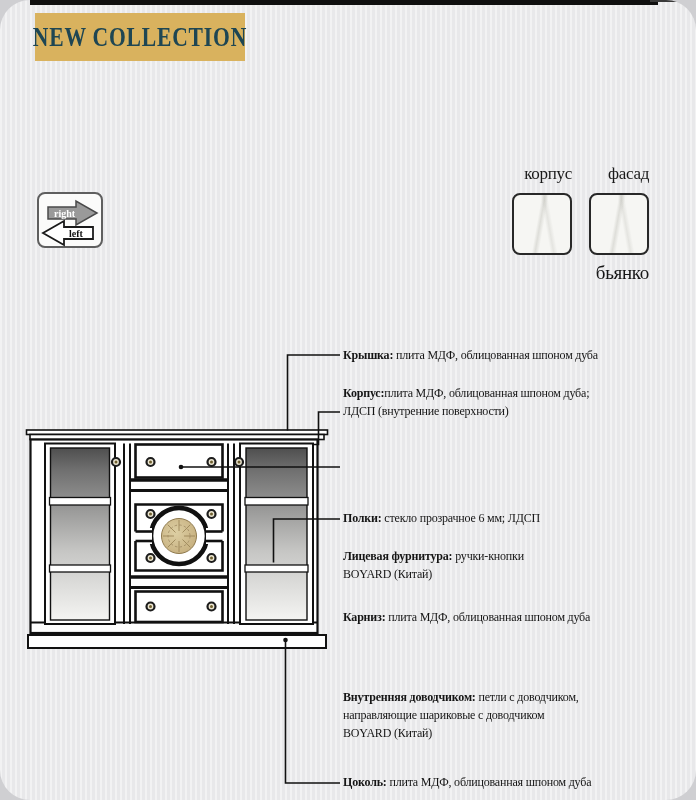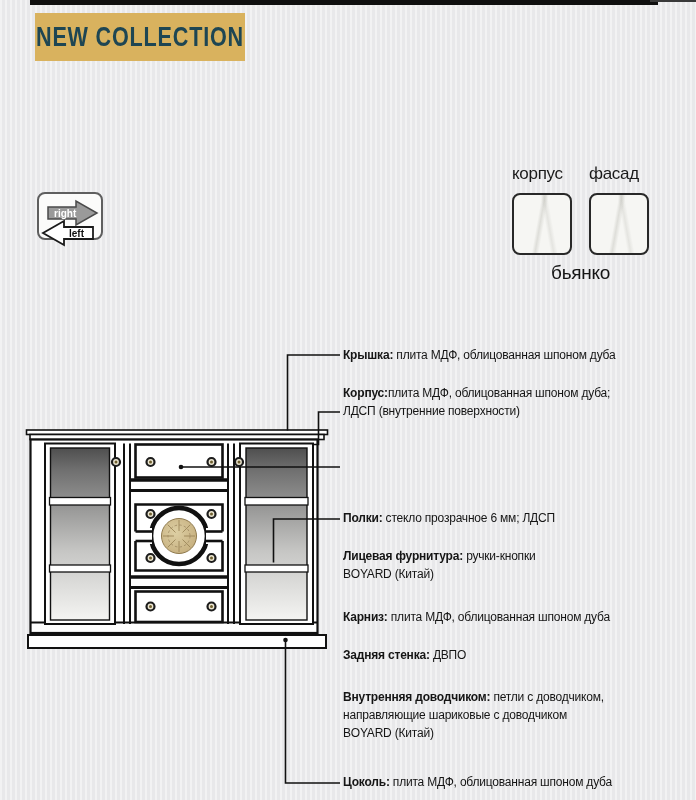--- a/index.html
+++ b/index.html
@@ -1,51 +1,52 @@
 <!DOCTYPE html>
 <html><head>
 <meta charset="utf-8">
 <style>
   html,body{margin:0;padding:0;background:#cfcfd2;}
   .page{
     position:relative;width:696px;height:800px;overflow:hidden;
-    font-family:Liberation Sans, sans-serif;
+    font-family:Liberation Serif, serif;
     background:
       repeating-linear-gradient(90deg, rgba(255,255,255,.45) 0 2px, rgba(0,0,0,0) 2px 5px),
       #e8e8ea;
+    border-radius: 30px;
   }
   .topbar{position:absolute;left:30px;top:0;width:628px;height:5px;background:#0f0f0f;}
   .topbar-thin{position:absolute;left:650px;top:0;width:46px;height:2px;background:#3a3a3a;}
 
   .badge{position:absolute;left:35px;top:13px;width:210px;height:48px;background:#d9b25e;
          display:flex;align-items:center;justify-content:center;}
   .badge span{font-weight:bold;font-size:27px;color:#1e4653;letter-spacing:1px;
               transform:scaleX(.8);white-space:nowrap;}
 
   .title{position:absolute;top:12px;right:2px;text-align:right;}
   .title span{display:inline-block;font-size:118px;line-height:.8;font-weight:bold;color:#9b9b9b;
               letter-spacing:2px;transform:scaleX(.79);transform-origin:right top;white-space:nowrap;}
 
-  .nav{position:absolute;left:37px;top:192px;width:66px;height:48px;background:#fbfbfa;
+  .nav{position:absolute;left:37px;top:192px;width:66px;height:56px;background:#fbfbfa;
        border:2px solid #5f5f5f;border-radius:8px;box-sizing:border-box;}
   .nav svg{display:block;}
 
   .swatch{position:absolute;top:193px;width:60px;height:62px;border:2.5px solid #282828;
           border-radius:8px;box-sizing:border-box;
           background:
             linear-gradient(100deg, rgba(180,180,175,0) 42%, rgba(160,160,150,.28) 47%, rgba(180,180,175,0) 53%),
             linear-gradient(80deg, rgba(160,160,150,0) 55%, rgba(150,150,140,.18) 60%, rgba(160,160,150,0) 66%),
             #f6f6f3;}
   .swatch.s1{left:512px;}
   .swatch.s2{left:589px;}
-  .swatch-label{position:absolute;top:164px;width:60px;text-align:left;font-size:17px;
+  .swatch-label{position:absolute;top:164px;width:60px;text-align:right;font-size:17px;
                 color:#1a1a1a;letter-spacing:-0.3px;}
   .swatch-label.l1{left:512px;}
   .swatch-label.l2{left:589px;}
-  .bianco{position:absolute;top:262px;left:512px;width:137px;text-align:center;
+  .bianco{position:absolute;top:262px;left:512px;width:137px;text-align:right;
           font-size:19px;color:#161616;letter-spacing:-0.3px;}
 
   .drawing{position:absolute;left:0;top:0;}
 
   .ann{position:absolute;left:343px;width:353px;font-size:12px;line-height:18px;
        color:#151515;letter-spacing:-0.2px;}
   .ann b{font-weight:bold;}
 </style>
 </head>
 <body>
@@ -212,23 +213,20 @@
 
   <div class="ann" style="top:547px">
     <b>Лицевая фурнитура:</b> <span>ручки-кнопки</span>
     <div>BOYARD (Китай)</div>
   </div>
 
   <div class="ann" style="top:608px">
     <b>Карниз:</b> <span>плита МДФ, облицованная шпоном дуба</span>
   </div>
 
-  <div class="ann" style="top:646px">
-    <b>Задняя стенка:</b> <span>ДВПО</span>
-  </div>
 
   <div class="ann" style="top:688px">
     <b>Внутренняя доводчиком:</b> <span>петли с доводчиком,</span>
     <div>направляющие шариковые  с доводчиком</div>
     <div>BOYARD (Китай)</div>
   </div>
 
   <div class="ann" style="top:773px">
     <b>Цоколь:</b> <span>плита МДФ, облицованная шпоном дуба</span>
   </div>

